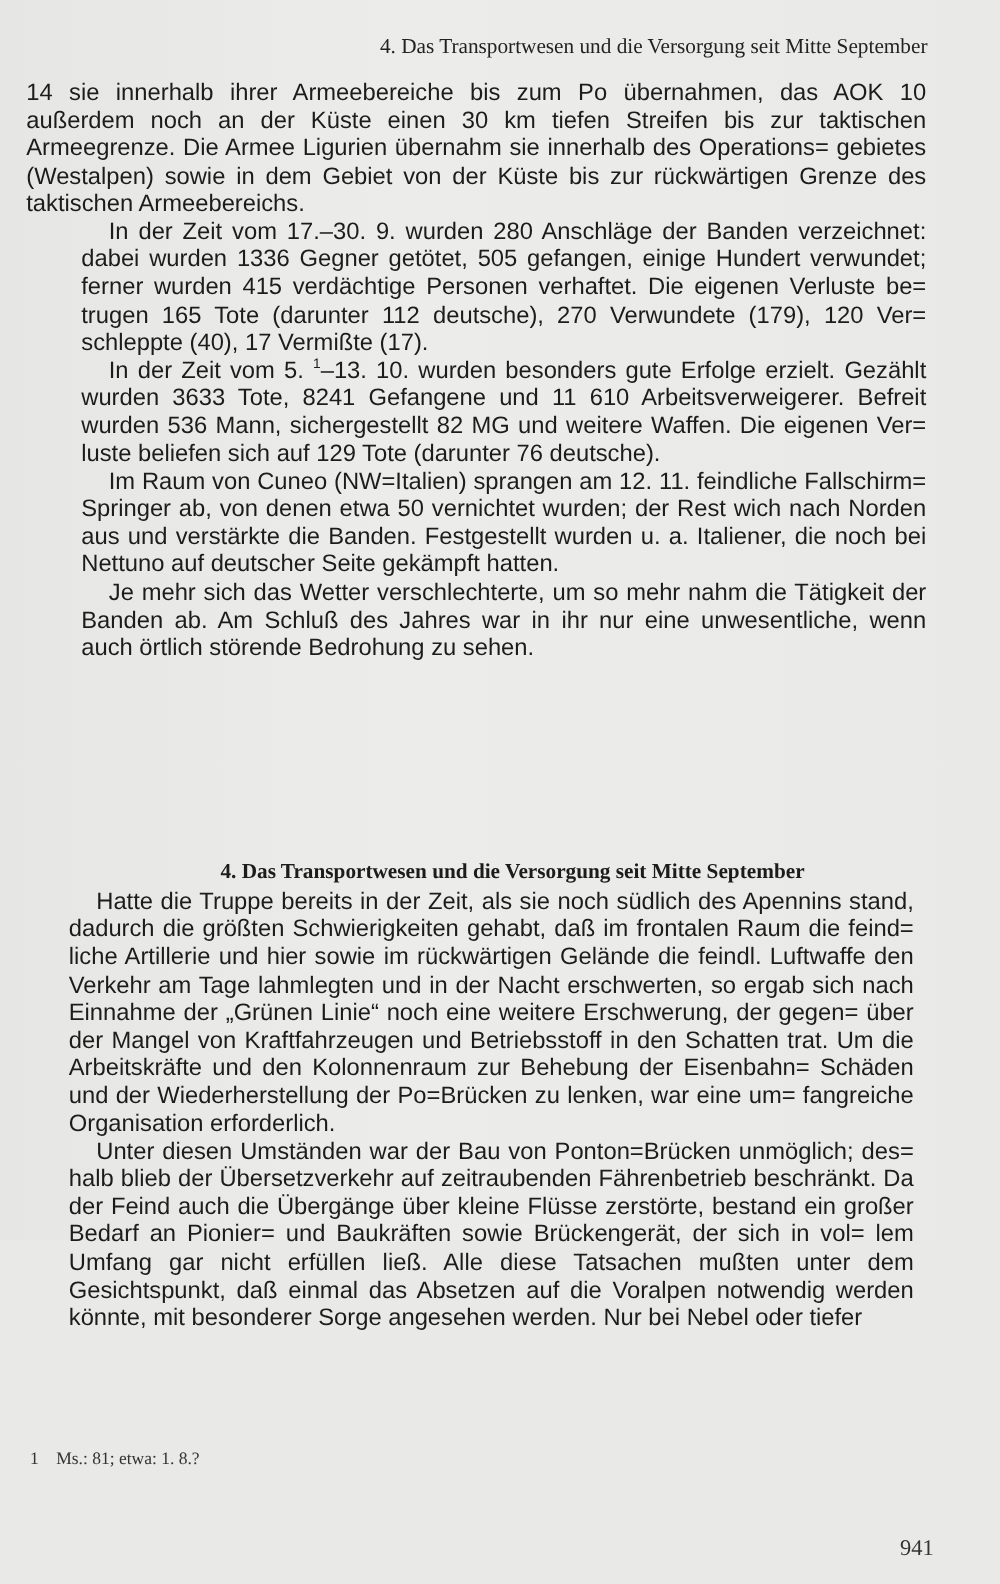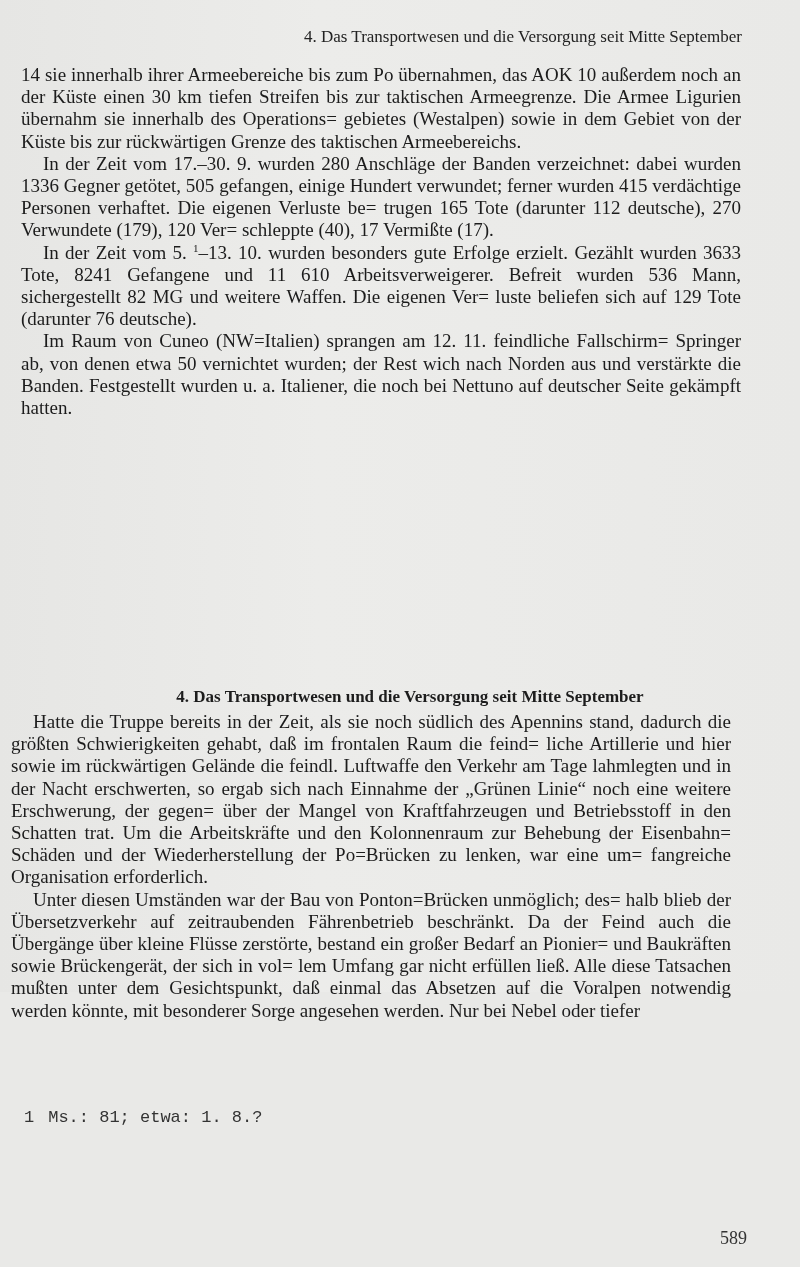--- a/index.html
+++ b/index.html
@@ -14,65 +14,66 @@
     position: absolute; left: 0; top: 0; width: 800px; height: 992px;
     background: linear-gradient(90deg, #e6e6e4 0%, #ececea 40%, #e9e9e7 100%);
   }
   .running-head {
     position: absolute; top: 27px; right: 58px;
     font-family: "Liberation Serif", serif;
     font-size: 17px; color: #222;
   }
   .text {
     position: absolute; left: 21px; width: 720px;
-    font-family: Liberation Serif, serif;
+    font-family: Liberation Sans, sans-serif;
     font-size: 19px; line-height: 22.2px;
     text-align: justify; color: #1c1c1c;
   }
   .text p { margin: 0; text-indent: 0; }
-  .text p.ind { text-indent: 22px; }
+  .text p.ind { text-indent: 22px; margin-left: 44px; }
   #block1 { top: 64px; }
   #block2 { top: 711px; left: 11px; }
   .section-title {
     position: absolute; top: 687px; left: 0; width: 800px; text-align: center;
     font-family: "Liberation Serif", serif;
     font-weight: bold; font-size: 17px; color: #1c1c1c;
     padding-left: 20px; box-sizing: border-box;
   }
   .footnote {
-    position: absolute; top: 1108px; left: 24px;
-    font-family: Liberation Mono, monospace;
-    font-size: 17px; color: #333;
+    position: absolute; top: 1160px; left: 24px;
+    font-family: Liberation Serif, serif;
+    font-size: 14px; color: #333;
   }
   .footnote .fn-num { margin-right: 14px; }
   .page-number {
     position: absolute; top: 1228px; left: 720px;
     font-family: "Liberation Serif", serif;
     font-size: 18px; color: #333;
   }
   sup { font-size: 11px; line-height: 0; }
 </style>
 </head>
 <body>
 
 <div class="page">
   <div class="running-head">4. Das Transportwesen und die Versorgung seit Mitte September</div>
 
   <div class="text" id="block1">
     <p>14 sie innerhalb ihrer Armeebereiche bis zum Po übernahmen, das AOK 10 außerdem noch an der Küste einen 30 km tiefen Streifen bis zur taktischen Armeegrenze. Die Armee Ligurien übernahm sie innerhalb des Operations= gebietes (Westalpen) sowie in dem Gebiet von der Küste bis zur rückwärtigen Grenze des taktischen Armeebereichs.</p>
     <p class="ind">In der Zeit vom 17.–30. 9. wurden 280 Anschläge der Banden verzeichnet: dabei wurden 1336 Gegner getötet, 505 gefangen, einige Hundert verwundet; ferner wurden 415 verdächtige Personen verhaftet. Die eigenen Verluste be= trugen 165 Tote (darunter 112 deutsche), 270 Verwundete (179), 120 Ver= schleppte (40), 17 Vermißte (17).</p>
     <p class="ind"><span>In der Zeit vom 5. </span><sup>1</sup><span>–13. 10. wurden besonders gute Erfolge erzielt. Gezählt wurden 3633 Tote, 8241 Gefangene und 11 610 Arbeitsverweigerer. Befreit wurden 536 Mann, sichergestellt 82 MG und weitere Waffen. Die eigenen Ver= luste beliefen sich auf 129 Tote (darunter 76 deutsche).</span></p>
     <p class="ind">Im Raum von Cuneo (NW=Italien) sprangen am 12. 11. feindliche Fallschirm= Springer ab, von denen etwa 50 vernichtet wurden; der Rest wich nach Norden aus und verstärkte die Banden. Festgestellt wurden u. a. Italiener, die noch bei Nettuno auf deutscher Seite gekämpft hatten.</p>
+    <p class="ind">Je mehr sich das Wetter verschlechterte, um so mehr nahm die Tätigkeit der Banden ab. Am Schluß des Jahres war in ihr nur eine unwesentliche, wenn auch örtlich störende Bedrohung zu sehen.</p>
   </div>
 
   <div class="section-title">4. Das Transportwesen und die Versorgung seit Mitte September</div>
 
   <div class="text" id="block2">
     <p class="ind">Hatte die Truppe bereits in der Zeit, als sie noch südlich des Apennins stand, dadurch die größten Schwierigkeiten gehabt, daß im frontalen Raum die feind= liche Artillerie und hier sowie im rückwärtigen Gelände die feindl. Luftwaffe den Verkehr am Tage lahmlegten und in der Nacht erschwerten, so ergab sich nach Einnahme der „Grünen Linie“ noch eine weitere Erschwerung, der gegen= über der Mangel von Kraftfahrzeugen und Betriebsstoff in den Schatten trat. Um die Arbeitskräfte und den Kolonnenraum zur Behebung der Eisenbahn= Schäden und der Wiederherstellung der Po=Brücken zu lenken, war eine um= fangreiche Organisation erforderlich.</p>
     <p class="ind">Unter diesen Umständen war der Bau von Ponton=Brücken unmöglich; des= halb blieb der Übersetzverkehr auf zeitraubenden Fährenbetrieb beschränkt. Da der Feind auch die Übergänge über kleine Flüsse zerstörte, bestand ein großer Bedarf an Pionier= und Baukräften sowie Brückengerät, der sich in vol= lem Umfang gar nicht erfüllen ließ. Alle diese Tatsachen mußten unter dem Gesichtspunkt, daß einmal das Absetzen auf die Voralpen notwendig werden könnte, mit besonderer Sorge angesehen werden. Nur bei Nebel oder tiefer</p>
   </div>
 
   <div class="footnote">
     <span class="fn-num">1</span><span>Ms.: 81; etwa: 1. 8.?</span>
   </div>
 
-  <div class="page-number">589</div>
+  <div class="page-number">941</div>
 </div>
 
 </body></html>

